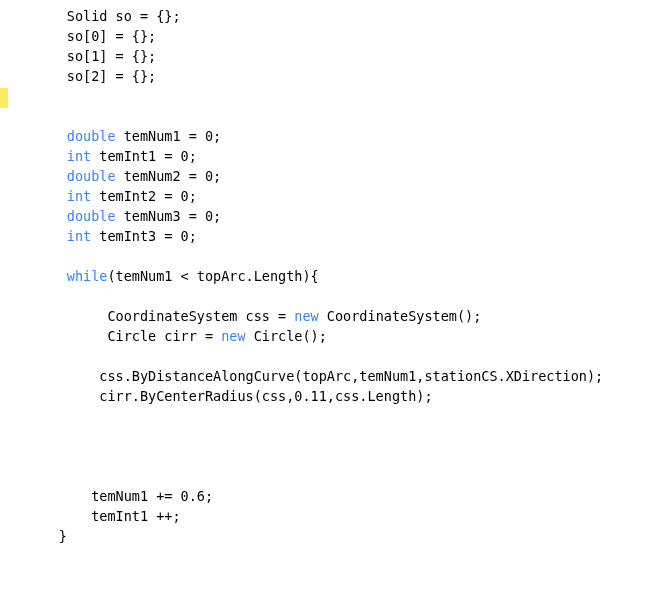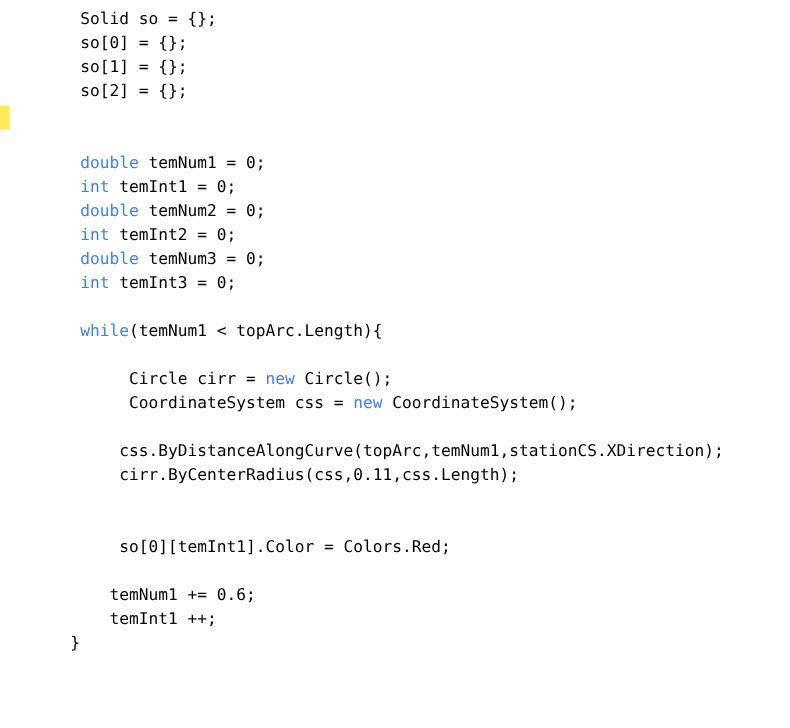--- a/index.html
+++ b/index.html
@@ -62,28 +62,28 @@
       <div class="code-line"><span class="tok"></span></div>
       <div class="code-line"><span>      </span><span class="kw">double</span><span class="tok"> temNum1 = 0;</span></div>
       <div class="code-line"><span>      </span><span class="kw">int</span><span class="tok"> temInt1 = 0;</span></div>
       <div class="code-line"><span>      </span><span class="kw">double</span><span class="tok"> temNum2 = 0;</span></div>
       <div class="code-line"><span>      </span><span class="kw">int</span><span class="tok"> temInt2 = 0;</span></div>
       <div class="code-line"><span>      </span><span class="kw">double</span><span class="tok"> temNum3 = 0;</span></div>
       <div class="code-line"><span>      </span><span class="kw">int</span><span class="tok"> temInt3 = 0;</span></div>
       <div class="code-line"><span class="tok"></span></div>
       <div class="code-line"><span>      </span><span class="kw">while</span><span class="tok">(temNum1 &lt; topArc.Length){</span></div>
       <div class="code-line"><span class="tok"></span></div>
+      <div class="code-line"><span>           </span><span class="tok">CoordinateSystem css = </span><span class="kw">new</span><span class="tok"> CoordinateSystem();</span></div>
       <div class="code-line"><span>           </span><span class="tok">Circle cirr = </span><span class="kw">new</span><span class="tok"> Circle();</span></div>
-      <div class="code-line"><span>           </span><span class="tok">CoordinateSystem css = </span><span class="kw">new</span><span class="tok"> CoordinateSystem();</span></div>
       <div class="code-line"><span class="tok"></span></div>
       <div class="code-line"><span>          </span><span class="tok">css.ByDistanceAlongCurve(topArc,temNum1,stationCS.XDirection);</span></div>
       <div class="code-line"><span>          </span><span class="tok">cirr.ByCenterRadius(css,0.11,css.Length);</span></div>
       <div class="code-line"><span class="tok"></span></div>
       <div class="code-line"><span>          </span></div>
-      <div class="code-line"><span>          </span><span class="tok">so[0][temInt1].Color = Colors.Red;</span></div>
+      <div class="code-line"><span>          </span></div>
       <div class="code-line"><span class="tok"></span></div>
       <div class="code-line"><span>         </span><span class="tok">temNum1 += 0.6;</span></div>
       <div class="code-line"><span>         </span><span class="tok">temInt1 ++;</span></div>
       <div class="code-line"><span>     </span><span class="tok">}</span></div>
       <div class="code-line"><span class="tok"></span></div>
       <div class="code-line"><span class="tok"></span></div>
       <div class="code-line"></div>
     </div>
 
 </div>

